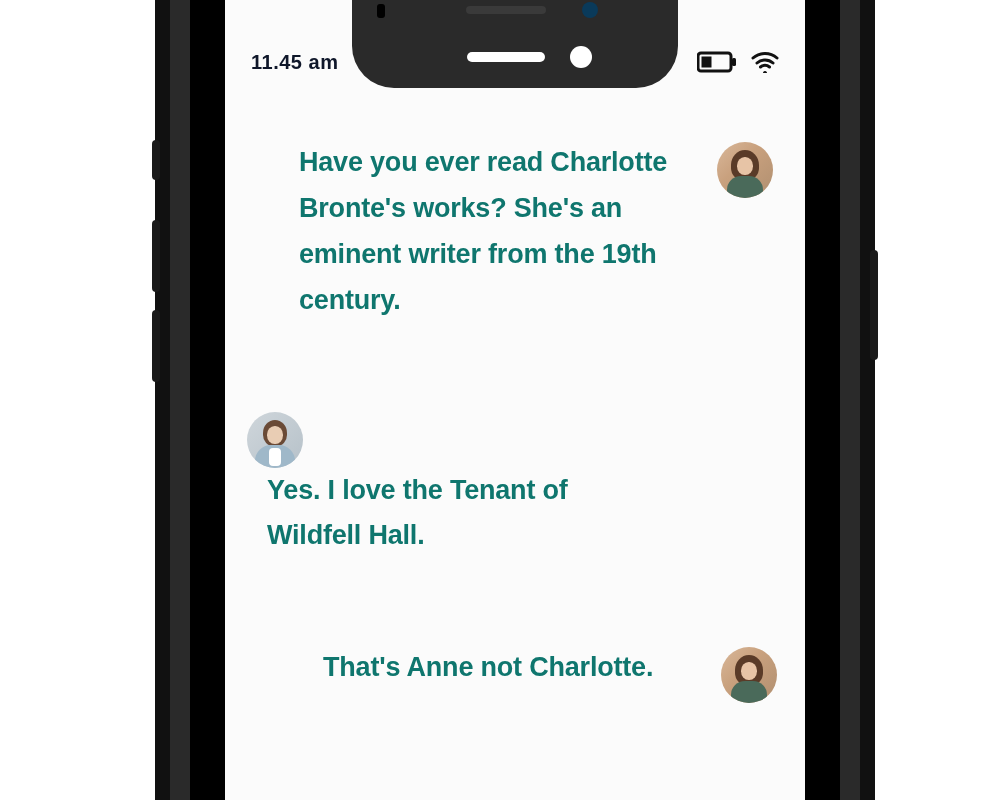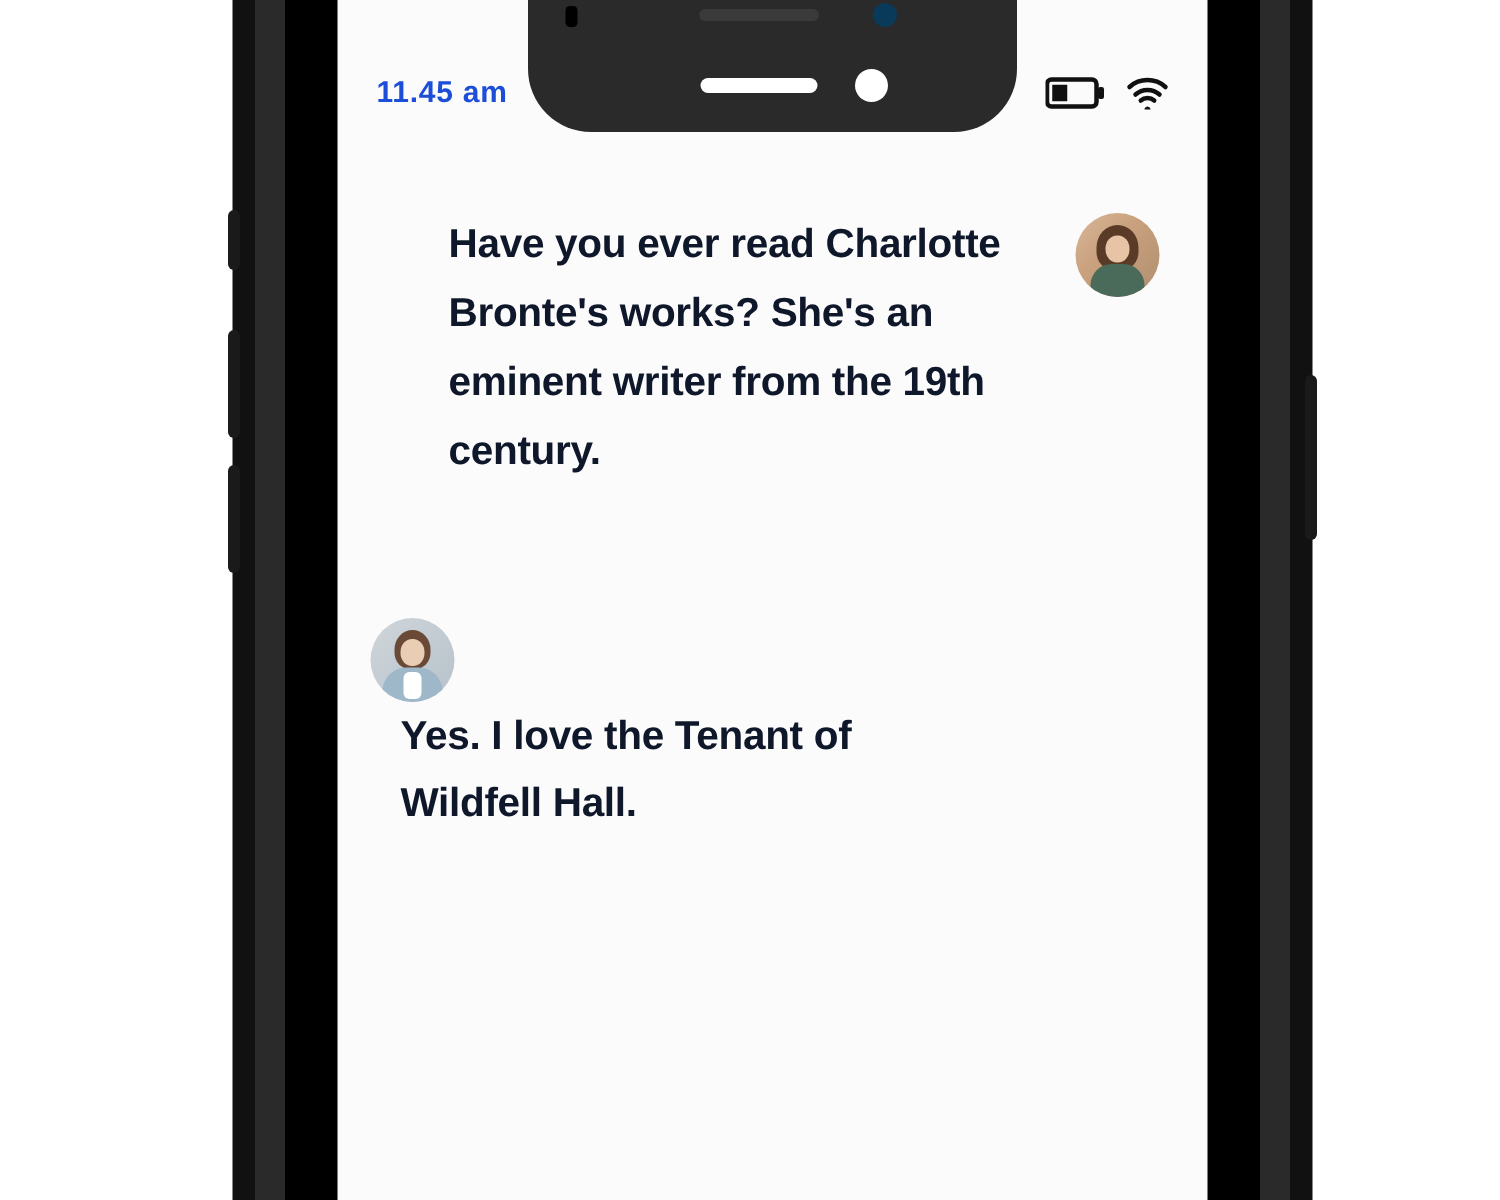--- a/index.html
+++ b/index.html
@@ -127,21 +127,21 @@
       width: 580px;
       height: 40px;
       display: flex;
       align-items: center;
       justify-content: space-between;
       padding: 0 26px;
     }
     .status-time {
       font-weight: 700;
       font-size: 20px;
-      color: #1d4ed8;
+      color: #0f172a;
       letter-spacing: 0.5px;
     }
     .status-right {
       display: flex;
       align-items: center;
       gap: 14px;
     }
     .battery-icon svg, .wifi-icon svg { display: block; }
 
     
@@ -158,21 +158,21 @@
       align-items: flex-start;
       margin-bottom: 86px;
     }
     .msg-row.right { flex-direction: row; }
     .msg-row.left  { flex-direction: column; }
 
     .msg-text {
       font-weight: 800;
       font-size: 27px;
       line-height: 1.7;
-      color: #0f172a;
+      color: #0f766e;
       letter-spacing: -0.2px;
     }
     .msg-row.right .msg-text {
       margin-left: 52px;
       width: 400px;
     }
     .msg-row.left .msg-text {
       margin-left: 20px;
       width: 390px;
     }
@@ -305,14 +305,20 @@
   </div>
 
   <div class="msg-row left">
     <div class="avatar avatar-b">
       <div class="shoulder"></div>
       <div class="center"></div>
     </div>
     <div class="msg-text">Yes. I love the Tenant of Wildfell Hall.</div>
   </div>
 
+  <div class="msg-row right" style="margin-bottom:0">
+    <div class="msg-text" style="margin-left:76px; width:380px;">That's Anne not Charlotte.</div>
+    <div class="avatar avatar-a">
+      <div class="shoulder"></div>
+    </div>
+  </div>
 
 </div>
 
 </body></html>

